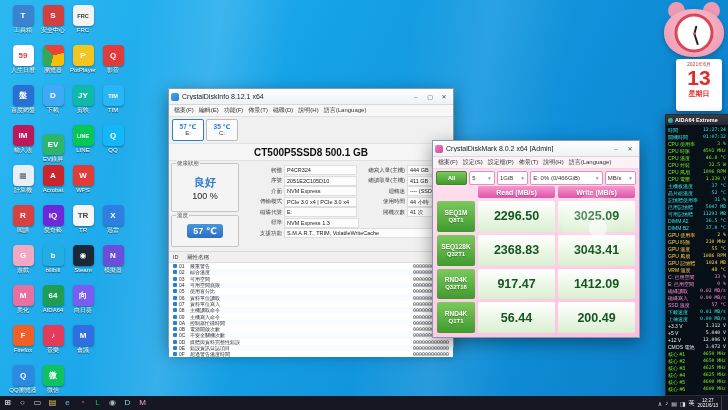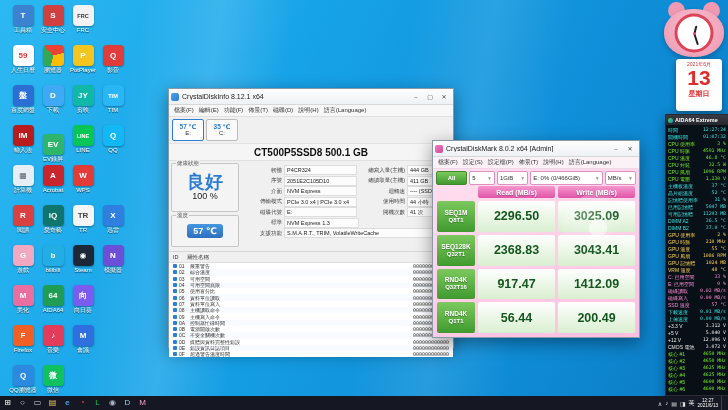--- a/index.html
+++ b/index.html
@@ -33,21 +33,21 @@
   .tab-temp{font-size:6.5px;font-weight:bold;color:#2d7dd2;line-height:7px}
   .tab-letter{font-size:6px;color:#333;line-height:7px}
   .cdi-banner{height:16px;background:#f5f5f5;border-bottom:1px solid #e0e0e0;display:flex;align-items:center;justify-content:center;position:relative}
   .banner-text{font-size:10px;font-weight:bold;color:#111}
   .banner-btn{position:absolute;right:3px;top:2px;width:12px;height:12px;border:1px solid #bbb;background:#fff;display:flex;align-items:center;justify-content:center;font-size:7px;color:#555;border-radius:2px}
   .cdi-main{display:flex;height:86px;padding:2px;gap:3px}
   .cdi-left{width:68px;display:flex;flex-direction:column;gap:3px;flex:none}
   .groupbox{position:relative;border:1px solid #c6c6c6;border-radius:2px;background:#f4f4f4;text-align:center}
   .legend{position:absolute;top:-4px;left:4px;background:#f0f0f0;font-size:5.5px;color:#555;padding:0 1px;line-height:7px}
   .gb-health{height:47px;display:flex;flex-direction:column;align-items:center;justify-content:center}
-  .health-status{font-size:18px;font-weight:bold;color:#2d7dd2;line-height:14px}
+  .health-status{font-size:11px;font-weight:bold;color:#2d7dd2;line-height:14px}
   .health-pct{font-size:9px;color:#222;margin-top:2px}
   .gb-temp{height:30px;display:flex;align-items:center;justify-content:center}
   .temp-badge{background:linear-gradient(#4596e0,#2d6fc0);color:#fff;font-weight:bold;font-size:9px;border-radius:3px;padding:2px 6px}
   .cdi-info{flex:1;padding-top:2px}
   .irow{display:flex;align-items:center;height:10.5px}
   .il{width:40px;text-align:right;padding-right:2px;font-size:5.5px;color:#444;white-space:nowrap;overflow:hidden;flex:none}
   .iv{flex:1;border:1px solid #ddd;background:#fcfcfc;font-size:5.5px;color:#222;height:8px;line-height:8px;padding:0 2px;white-space:nowrap;overflow:hidden}
   .il2{width:48px;flex:none}
   .iv2{width:38px;flex:none}
   .blankcell{border:none;background:transparent}
@@ -155,21 +155,21 @@
     </div>
     <div class="dicon" style="left: 68px; top: 85px;">
       <div class="ibox" style="background: rgb(16, 184, 168); text-align: right;">JY</div>
       <div class="ilabel">剪映</div>
     </div>
     <div class="dicon" style="left: 98px; top: 85px;">
       <div class="ibox" style="background: rgb(40, 182, 246); font-size: 5.5px;">TIM</div>
       <div class="ilabel">TIM</div>
     </div>
     <div class="dicon" style="left: 8px; top: 125px;">
-      <div class="ibox" style="background: #b91c1c;">IM</div>
+      <div class="ibox" style="background: #be185d;">IM</div>
       <div class="ilabel">輸入法</div>
     </div>
     <div class="dicon" style="left: 38px; top: 134px;">
       <div class="ibox" style="background: rgb(47, 181, 107);">EV</div>
       <div class="ilabel">EV錄屏</div>
     </div>
     <div class="dicon" style="left: 68px; top: 125px;">
       <div class="ibox" style="background: rgb(6, 199, 85); font-size: 5.5px;">LINE</div>
       <div class="ilabel">LINE</div>
     </div>
@@ -187,21 +187,21 @@
     </div>
     <div class="dicon" style="left: 68px; top: 165px;">
       <div class="ibox" style="background: rgb(226, 60, 57);">W</div>
       <div class="ilabel">WPS</div>
     </div>
     <div class="dicon" style="left: 8px; top: 205px;">
       <div class="ibox" style="background: rgb(217, 64, 64);">R</div>
       <div class="ilabel">閱讀</div>
     </div>
     <div class="dicon" style="left: 38px; top: 205px;">
-      <div class="ibox" style="background: #0f766e;">iQ</div>
+      <div class="ibox" style="background: #6d28d9;">iQ</div>
       <div class="ilabel">愛奇藝</div>
     </div>
     <div class="dicon" style="left: 68px; top: 205px;">
       <div class="ibox" style="background: rgb(245, 245, 245); color: rgb(68, 68, 68);">TR</div>
       <div class="ilabel">TR</div>
     </div>
     <div class="dicon" style="left: 98px; top: 205px;">
       <div class="ibox" style="background: rgb(47, 127, 224);">X</div>
       <div class="ilabel">迅雷</div>
     </div>

